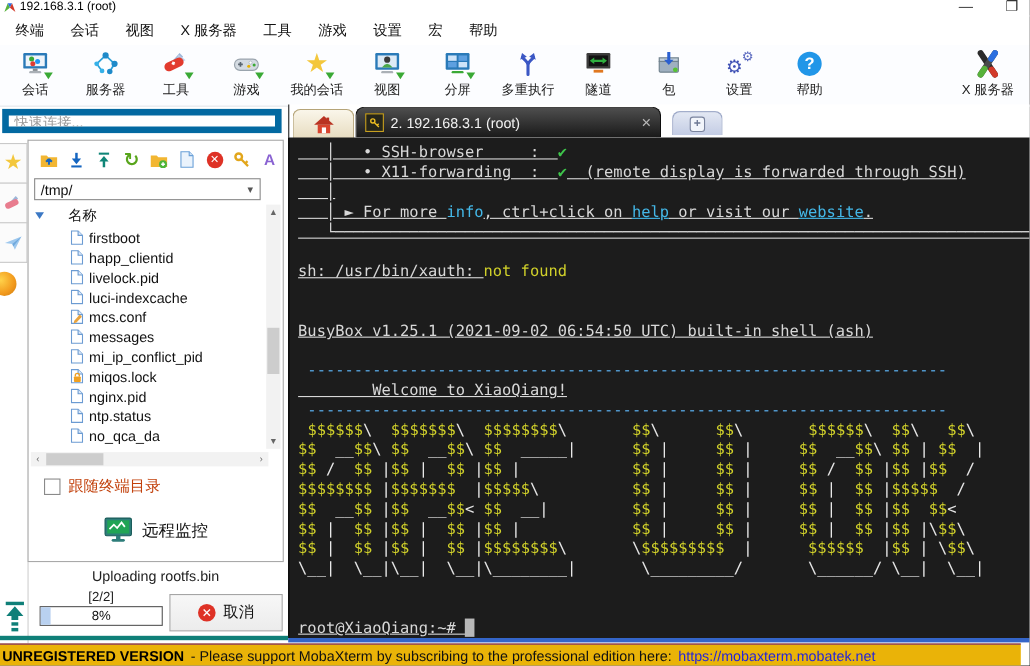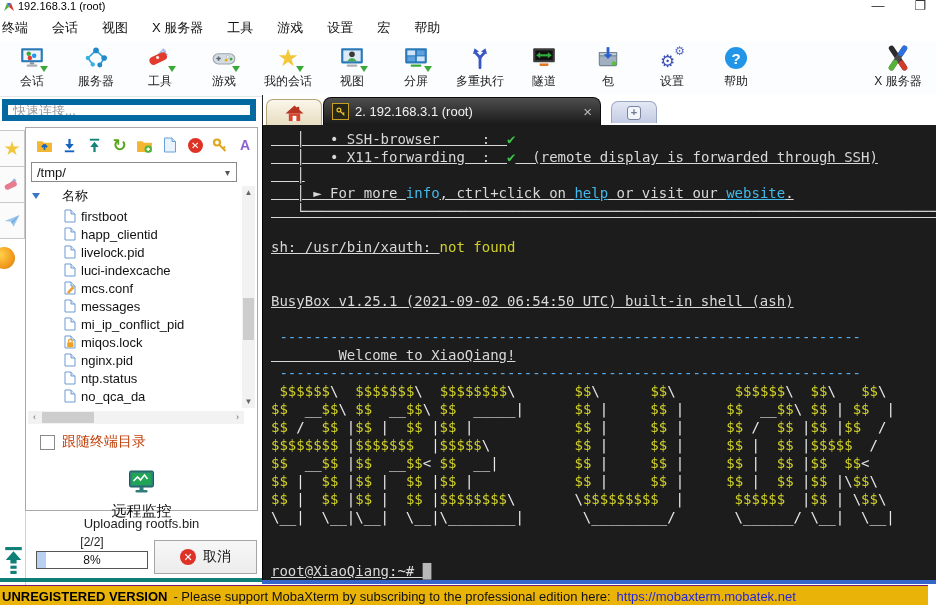--- a/index.html
+++ b/index.html
@@ -7,21 +7,21 @@
        font-family:"Liberation Sans","DejaVu Sans",sans-serif;-webkit-font-smoothing:antialiased;}
   .abs{position:absolute;}
   
   .titlebar{left:0;top:0;width:936px;height:15px;background:#fff;}
   .titlebar .title{position:absolute;left:18px;top:0;font-size:11px;color:#000;}
   .appicon{position:absolute;left:3px;top:1px;width:12px;height:12px;}
   .winbtn{position:absolute;top:-2px;font-size:13px;color:#333;width:20px;text-align:center;cursor:default;}
   
   .menubar{left:0;top:14px;width:936px;height:27px;background:#fff;display:flex;align-items:center;}
   .menu-item{font-size:13px;color:#111;padding:0 12px;}
-  .menu-item:first-child{padding-left:2px;}
+  .menu-item:first-child{padding-left:14px;}
   
   .toolbar{left:0;top:41px;width:936px;height:55px;background:#fcfdff;border-bottom:1px solid #e3e6ea;display:flex;}
   .tb-item{width:64px;display:flex;flex-direction:column;align-items:center;padding-top:4px;position:relative;}
   .tb-icon{width:26px;height:26px;position:relative;display:flex;align-items:center;justify-content:center;}
   .tb-label{font-size:12px;color:#222;margin-top:2px;white-space:nowrap;}
   .dd-tri{position:absolute;right:-3px;bottom:-1px;width:0;height:0;border-left:4px solid transparent;border-right:4px solid transparent;border-top:6px solid #3aa935;}
   .tb-right{margin-left:auto;margin-right:6px;}
   .star-glyph{font-size:24px;color:#f3c73c;line-height:22px;}
   .gear-wrap{position:relative;width:26px;height:26px;}
   .gear1{position:absolute;left:1px;top:6px;font-size:17px;color:#3f51b5;}
@@ -65,21 +65,21 @@
   .file-row svg{margin-right:5px;flex:none;}
   .vscroll{position:absolute;right:2px;top:58px;width:13px;height:222px;background:#f2f2f2;}
   .vscroll .arr{position:absolute;left:0;width:13px;height:13px;font-size:8px;color:#666;text-align:center;line-height:13px;}
   .vthumb{position:absolute;left:1px;top:112px;width:11px;height:42px;background:#cdcdcd;}
   .hscroll{position:absolute;left:2px;top:283px;width:216px;height:13px;background:#f2f2f2;}
   .hscroll .arr{position:absolute;top:0;width:13px;height:13px;font-size:9px;color:#666;text-align:center;line-height:13px;}
   .hthumb{position:absolute;left:14px;top:1px;width:52px;height:11px;background:#cdcdcd;}
   .follow-row{position:absolute;left:14px;top:305px;display:flex;align-items:center;}
   .checkbox{width:13px;height:13px;border:1px solid #8a8a8a;background:#fff;margin-right:7px;}
   .follow-label{font-size:14px;color:#c2410c;}
-  .monitor-row{position:absolute;left:0;top:342px;width:100%;display:flex;align-items:center;justify-content:center;gap:8px;flex-direction:column;}
+  .monitor-row{position:absolute;left:0;top:342px;width:100%;display:flex;align-items:center;justify-content:center;gap:8px;}
   .monitor-label{font-size:15px;color:#111;}
   
   .upload-status{left:25px;top:516px;width:233px;text-align:center;font-size:13px;color:#222;}
   .upload-counter{left:36px;top:535px;width:112px;text-align:center;font-size:12px;color:#222;}
   .progress{left:36px;top:551px;width:112px;height:18px;border:1px solid #555;background:#fff;box-sizing:border-box;}
   .progress-fill{position:absolute;left:0;top:0;bottom:0;background:#b9d1f0;}
   .progress-label{position:absolute;left:0;right:0;top:1px;text-align:center;font-size:12px;color:#111;}
   .cancel-btn{left:154px;top:540px;width:103px;height:34px;background:linear-gradient(#f7f7f7,#ececec);border:1px solid #a5a5a5;
               box-sizing:border-box;display:flex;align-items:center;justify-content:center;gap:7px;}
   .cancel-circle{width:16px;height:16px;border-radius:50%;background:#de3226;color:#fff;font-size:11px;font-weight:bold;display:flex;align-items:center;justify-content:center;}

